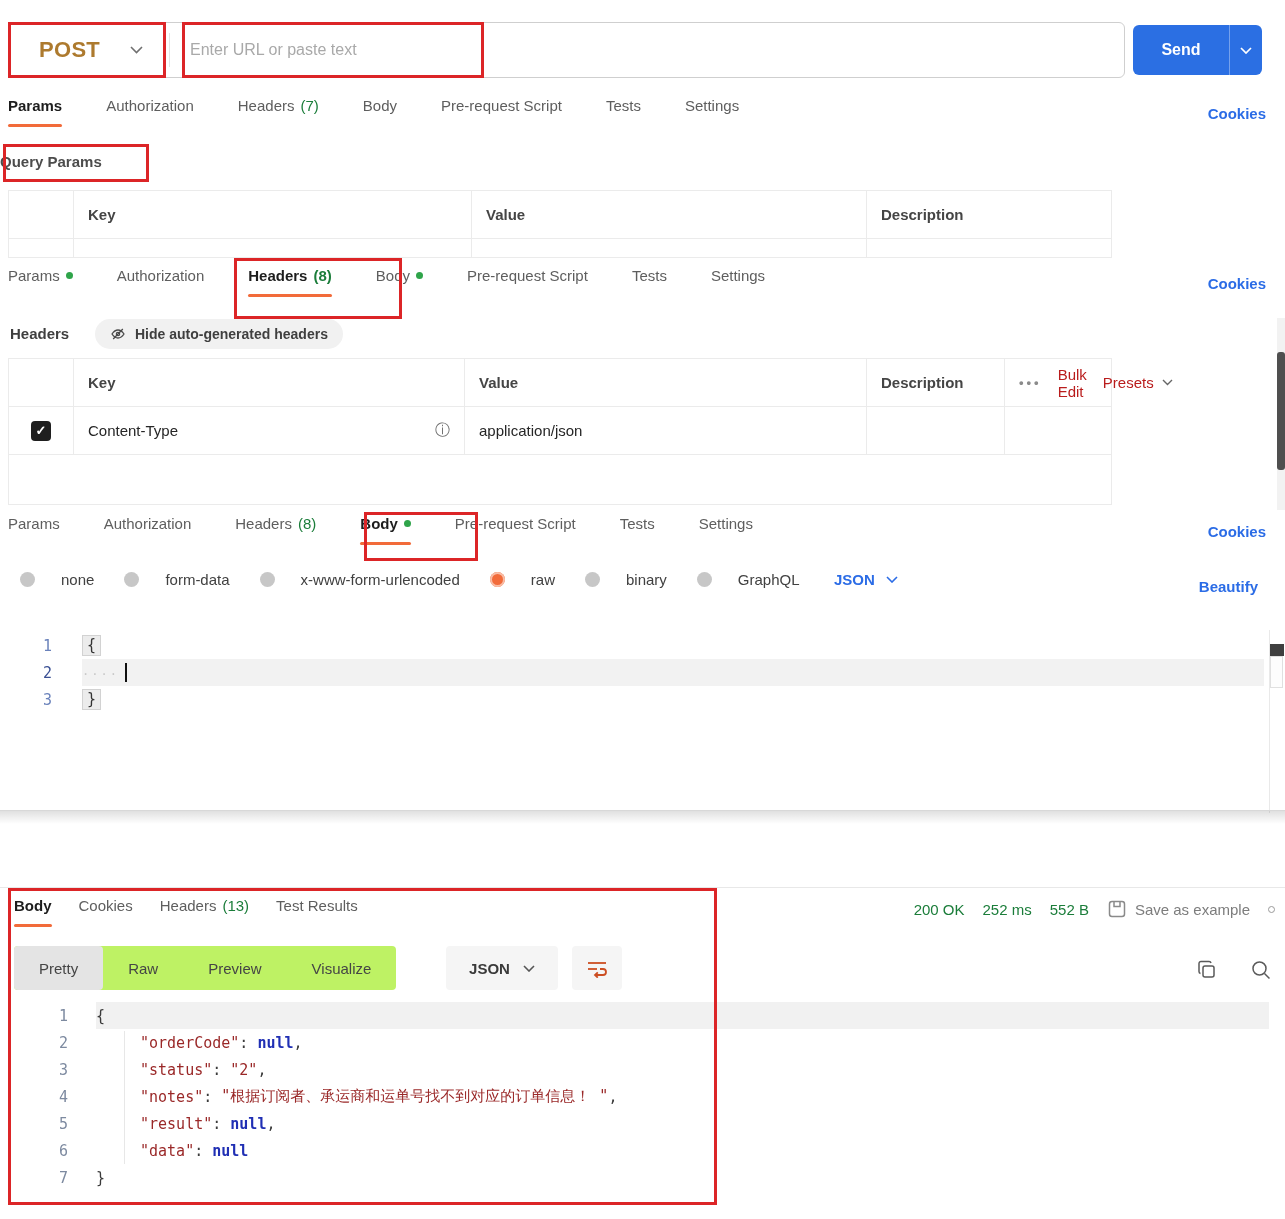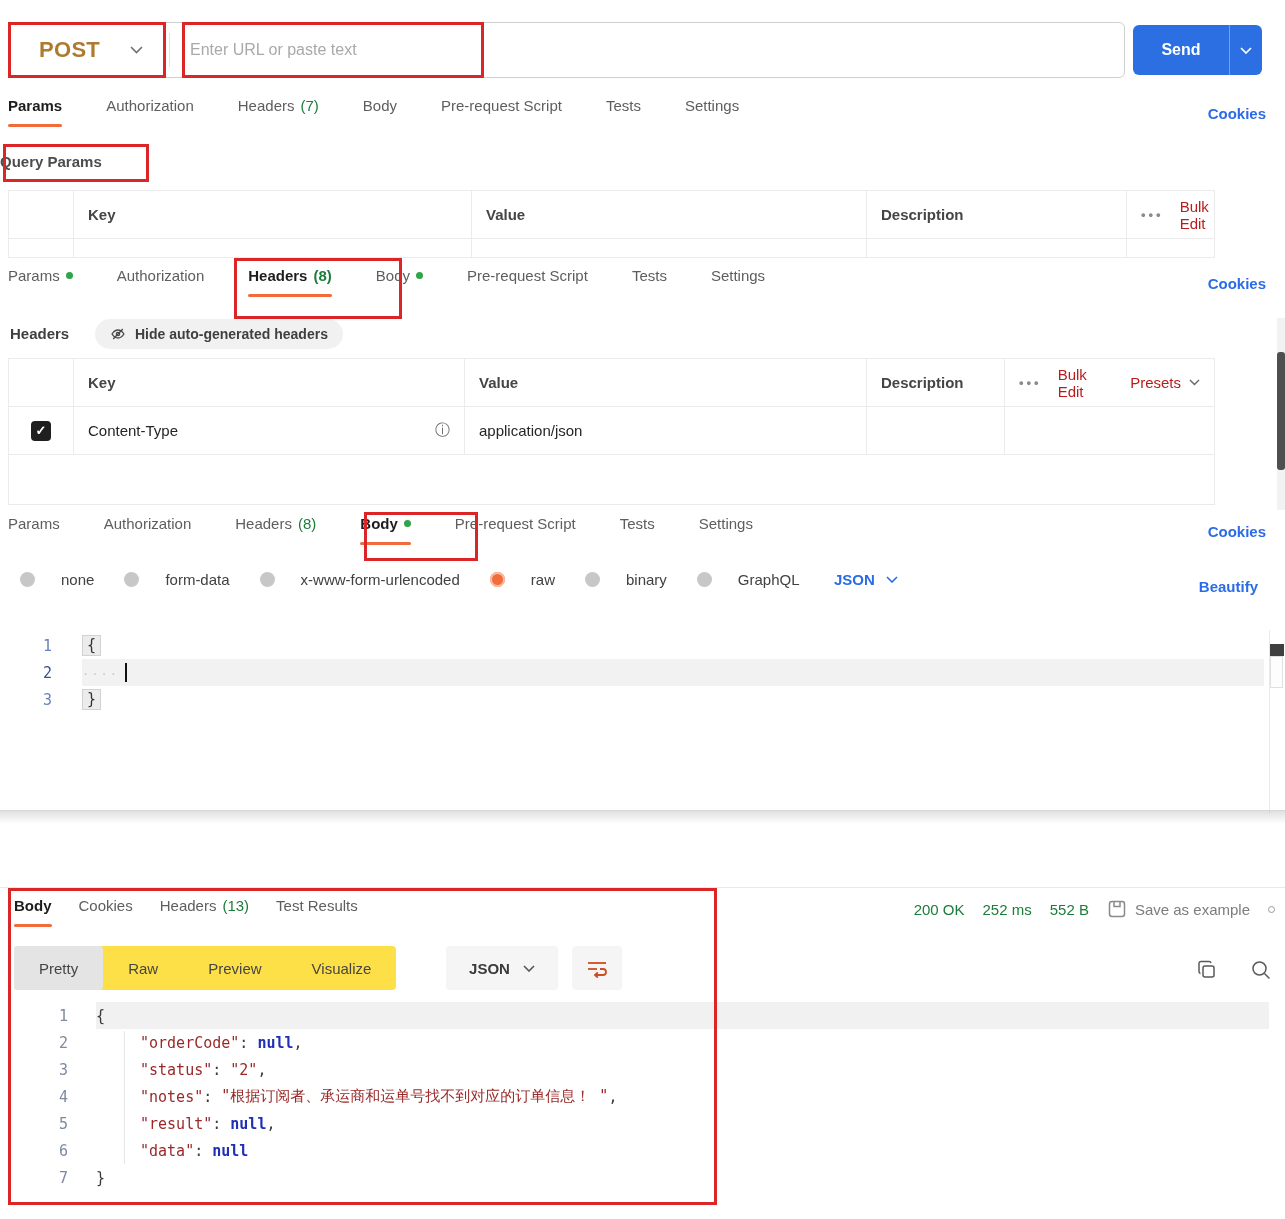--- a/index.html
+++ b/index.html
@@ -27,21 +27,21 @@
   .tab.active::after{content:"";position:absolute;left:0;right:0;bottom:0;height:3px;border-radius:2px;background:#f26b3a}
   .cnt{color:#1b7d3a}
   .cnt:empty{display:none}
   .gdot{display:none;width:7px;height:7px;border-radius:50%;background:#2fa44a}
   .gdot.on{display:inline-block}
   .cookies{position:absolute;color:#2b6ce6;font-size:15px;font-weight:600;cursor:pointer;z-index:5}
 
   .qp-title{position:absolute;left:0;top:153px;font-size:15px;font-weight:700;color:#4c4c4c}
 
   
-  .tbl{position:absolute;left:8px;width:1207px;border:1px solid #ebebeb;background:#fff}
+  .tbl{position:absolute;left:8px;width:1104px;border:1px solid #ebebeb;background:#fff}
   .grow{display:grid;align-items:stretch;height:48px;border-bottom:1px solid #ebebeb;background:#fff}
   .t1 .grow{grid-template-columns:64px 398px 395px 260px 1fr}
   .t2 .grow{grid-template-columns:64px 391px 402px 138px 1fr}
   .grow>div{padding:0 14px;display:flex;align-items:center;border-left:1px solid #ebebeb;min-width:0}
   .grow>div:first-child{border-left:none}
   .hcell{font-weight:600;color:#454545;font-size:15px}
   .acts{display:flex;gap:16px;align-items:center;font-size:15px;color:#555}
   .dots3{color:#8b8b8b;letter-spacing:3px;font-weight:700;font-size:13px;cursor:pointer}
   .lnk-muted{cursor:pointer;color:#b91c1c;display:flex;align-items:center;gap:8px}
   .rtext{font-size:15px;color:#262626}
@@ -85,21 +85,21 @@
   .hr-resp{position:absolute;left:0;top:887px;width:1285px;height:1px;background:#e8e8e8}
 
   
   .rtabs{position:absolute;left:14px;top:897px;display:flex;gap:27px;z-index:5}
   .rstats{position:absolute;right:10px;top:899px;display:flex;gap:18px;align-items:center;font-size:15px;z-index:5}
   .grn{color:#1b7d3a}
   .saveex{color:#7d7d7d;display:flex;gap:8px;align-items:center;cursor:pointer}
   .mini-dot{width:7px;height:7px;border:1.5px solid #9a9a9a;border-radius:50%}
 
   
-  .vgroup{position:absolute;left:14px;top:946px;height:44px;display:flex;background:#fde047;border-radius:4px}
+  .vgroup{position:absolute;left:14px;top:946px;height:44px;display:flex;background:#bef264;border-radius:4px}
   .vtab{padding:0 25px;display:flex;align-items:center;font-size:15px;color:#454545;cursor:pointer;border-radius:4px}
   .vtab.active{background:#e4e4e4}
   .jsonpill{position:absolute;left:446px;top:946px;width:112px;height:44px;background:#f5f5f5;border-radius:4px;display:flex;align-items:center;justify-content:center;gap:13px;font-size:15px;font-weight:600;color:#3a3a3a;cursor:pointer}
   .wrappill{position:absolute;left:572px;top:946px;width:50px;height:44px;background:#f5f5f5;border-radius:4px;display:flex;align-items:center;justify-content:center;cursor:pointer}
   .icbtn{position:absolute;cursor:pointer}
 
   
   .rcode{position:absolute;left:8px;top:1002px;width:1261px;font-family:"DejaVu Sans Mono",monospace;font-size:15px;z-index:2}
   .cl{display:flex;height:27px;align-items:center}
   .ln{width:88px;min-width:88px;text-align:right;padding-right:28px;color:#7d8aa0}

